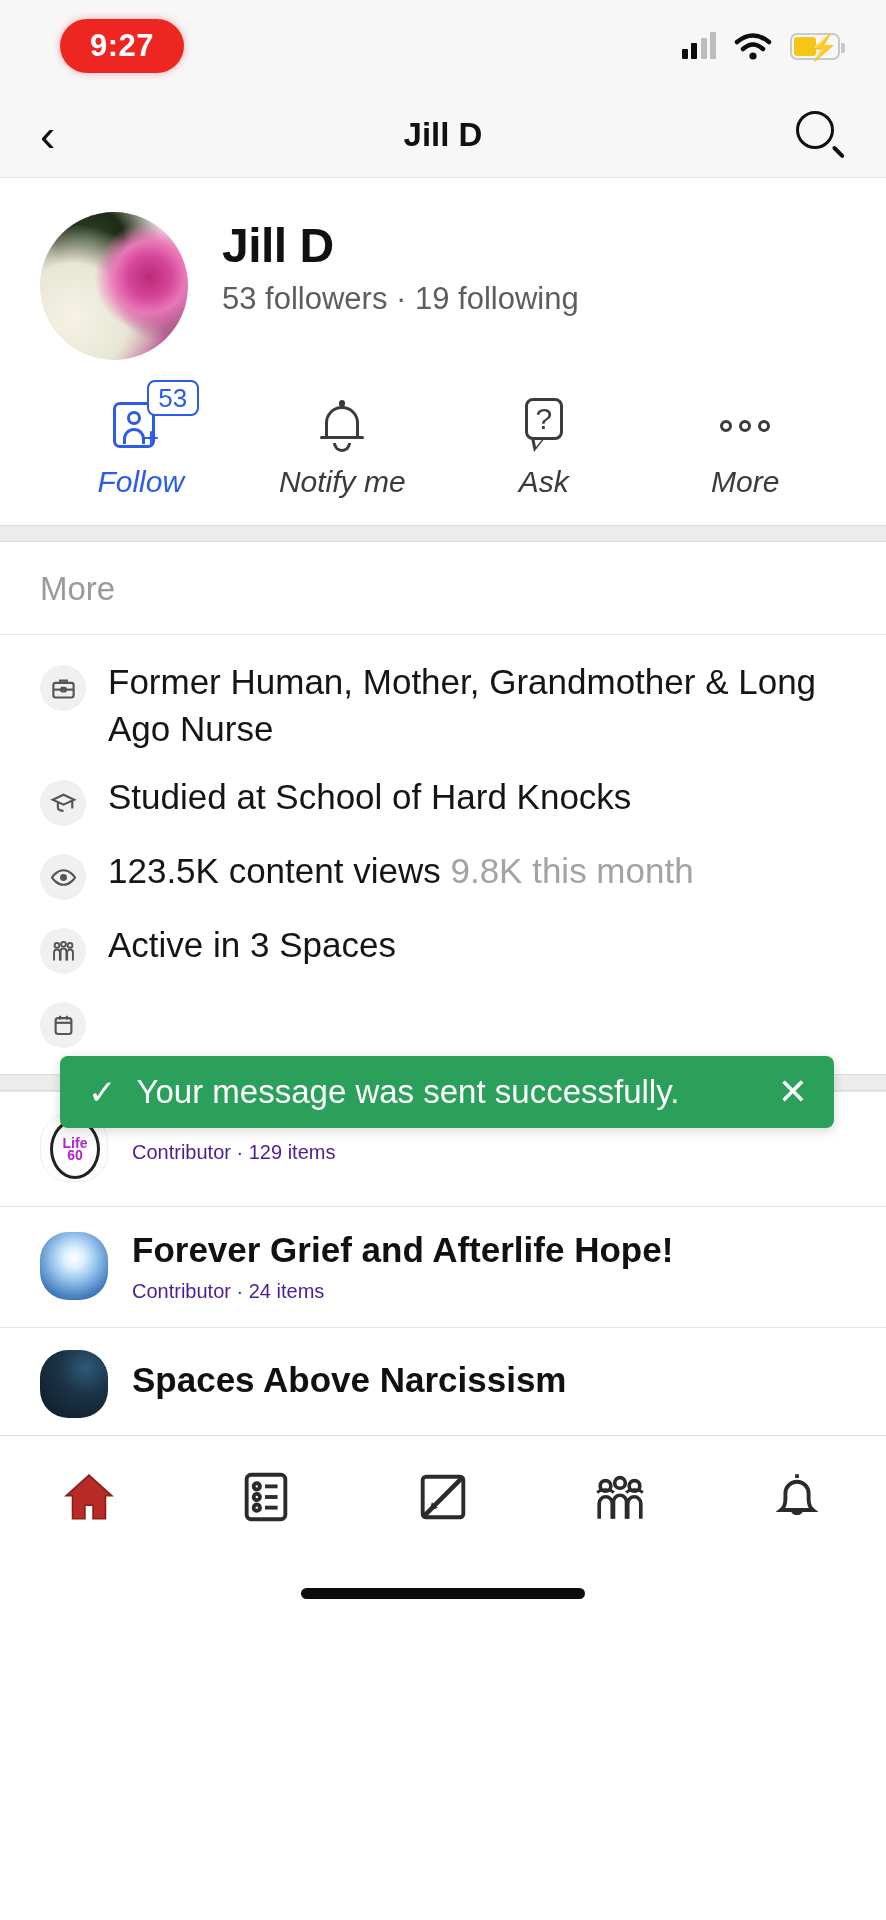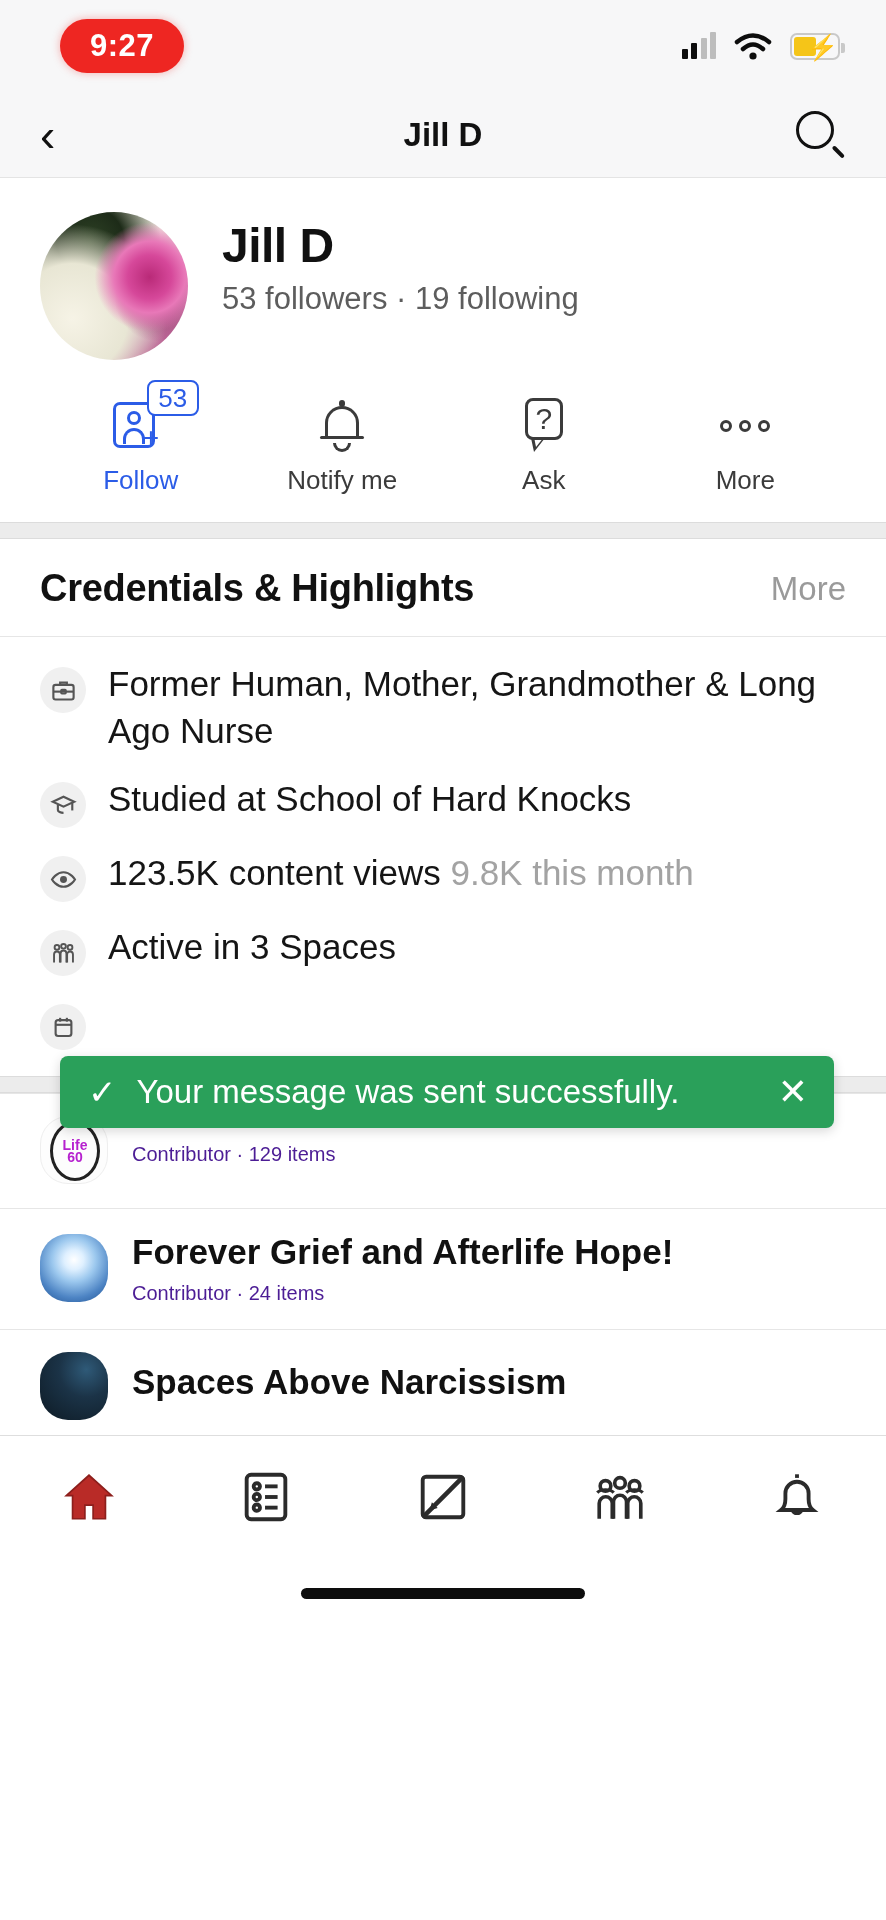--- a/index.html
+++ b/index.html
@@ -65,21 +65,21 @@
       radial-gradient(circle at 34% 20%, #2f4326 0%, #1d2b18 22%, rgba(29,43,24,0) 46%),
       linear-gradient(150deg,#dedbc8 0%,#efece0 40%,#cfa9bf 70%,#a8246e 100%);
   }
   .pinfo { padding-top:6px; }
   .pname { font-size:48px; font-weight:bold; color:#111; letter-spacing:-.5px;}
   .pmeta { font-size:31px; color:#5d5d5d; margin-top:8px; }
 
   
   .actions { display:flex; padding:36px 40px 26px 40px; }
   .act { flex:1; display:flex; flex-direction:column; align-items:center; gap:13px; }
-  .act .lbl { font-size:26px; color:#3b3b3b; }
+  .act .lbl { font-size:30px; color:#3b3b3b;font-style:italic; }
   .act.follow .lbl { color:#2b5ce7; }
   .ico-box { height:56px; display:flex; align-items:flex-end; position:relative; }
 
   
   .ic-follow { position:relative; width:56px; height:52px; }
   .ic-follow .card{position:absolute;left:0;top:2px;width:42px;height:46px;
     border:3px solid #2b5ce7;border-radius:7px;}
   .ic-follow .head{position:absolute;left:14px;top:11px;width:14px;height:14px;
     border:3px solid #2b5ce7;border-radius:50%;}
   .ic-follow .body{position:absolute;left:10px;top:28px;width:22px;height:16px;
@@ -273,21 +273,20 @@
             <i></i>
           </div>
       </div>
       <div class="lbl">More</div>
     </div>
   </div>
 
   <div class="gap"></div>
 
   <div class="sec-head">
-    <div class="sec-title">Credentials &amp; Highlights</div>
     <div class="sec-more">More</div>
   </div>
   <div class="hr"></div>
 
   <div class="creds">
 
     <div class="cred">
       <div class="cred-ic">
         <svg viewBox="0 0 24 24" fill="none" stroke="#555" stroke-width="1.9">
           <rect x="3" y="7" width="18" height="13" rx="2"></rect>

